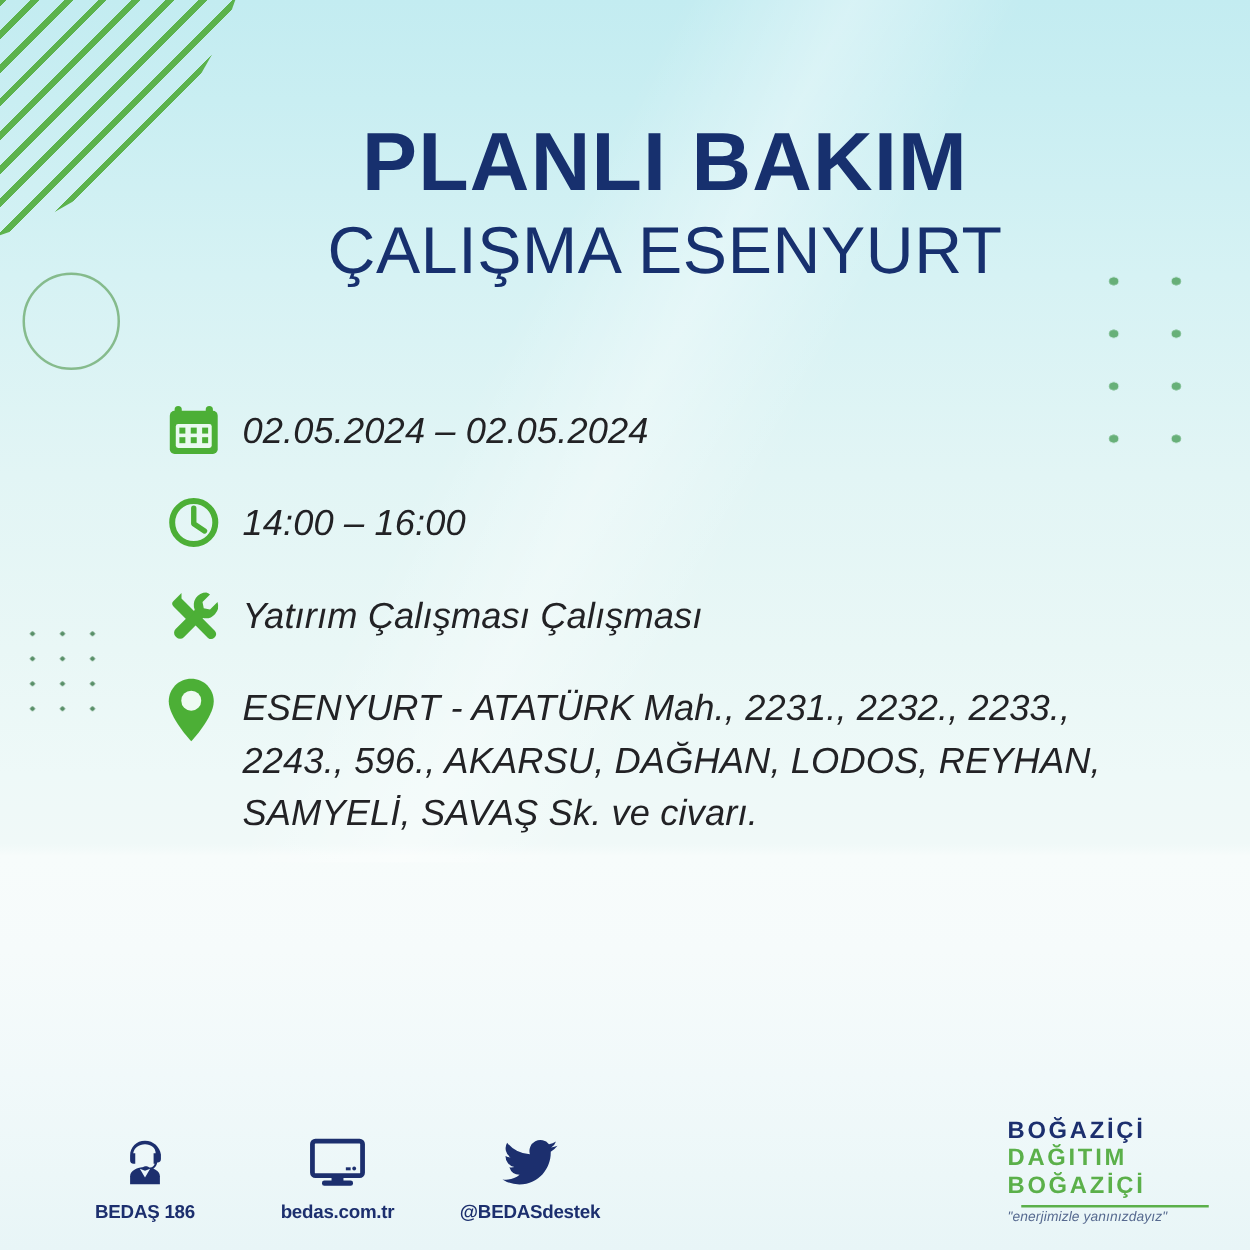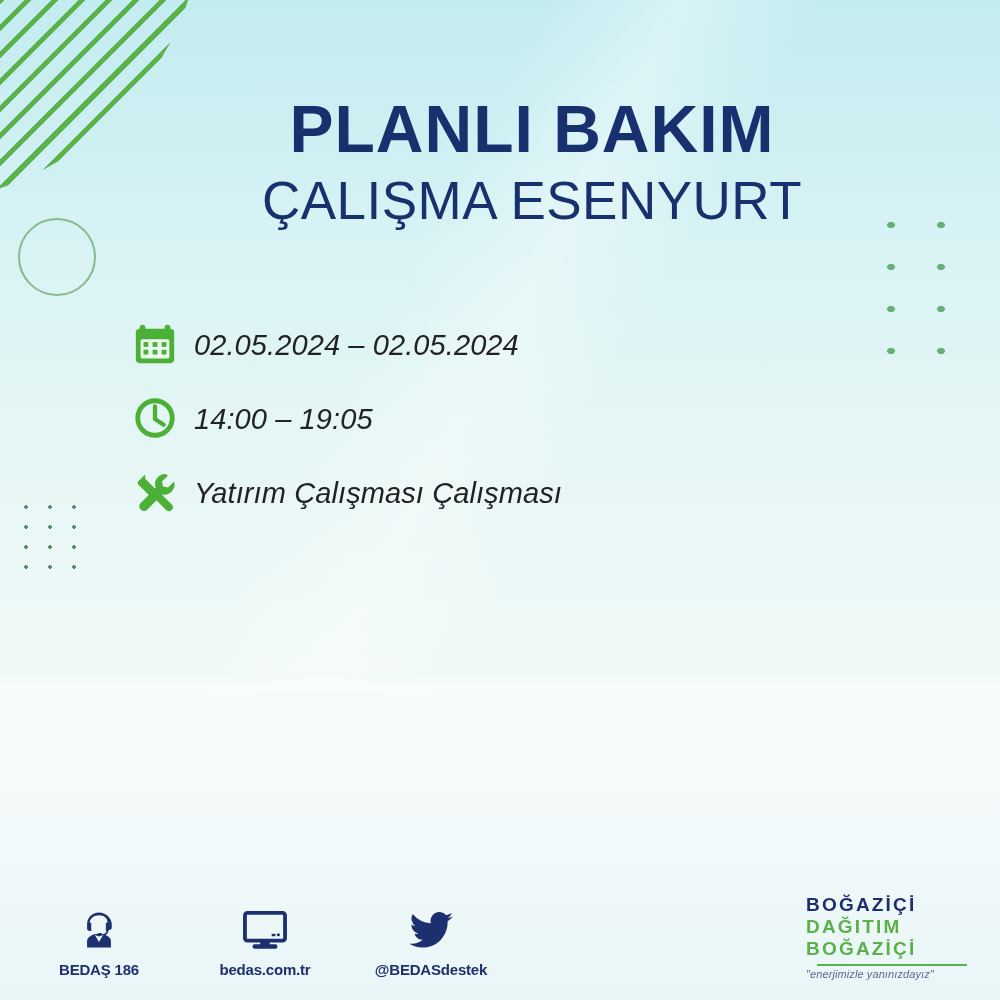--- a/index.html
+++ b/index.html
@@ -145,25 +145,25 @@
     line-height: 1.45;
     padding-top: 6px;
     letter-spacing: 0.1px;
   }
   .row-address .info-icon { height: 56px; }
   .row-address .info-text { max-width: 740px; }
 
   
   .footer-contacts {
     position: absolute;
-    left: 40px;
+    left: 57px;
     bottom: 22px;
     display: flex;
     align-items: flex-start;
-    gap: 48px;
+    gap: 36px;
   }
   .contact {
     width: 118px;
     text-align: center;
   }
   .contact-icon {
     height: 48px;
     display: flex;
     align-items: flex-end;
     justify-content: center;
@@ -241,36 +241,45 @@
       <div class="info-text">02.05.2024 – 02.05.2024</div>
     </div>
 
     <div class="info-row">
       <div class="info-icon">
         <svg width="46" height="46" viewBox="0 0 48 48" aria-hidden="true">
           <circle cx="24" cy="24" r="18" fill="none" stroke="#4caf36" stroke-width="5"></circle>
           <path d="M24 12 L24 25 L33 31" fill="none" stroke="#4caf36" stroke-width="4.5" stroke-linecap="round" stroke-linejoin="round"></path>
         </svg>
       </div>
-      <div class="info-text">14:00 – 19:05</div>
+      <div class="info-text">14:00 – 16:00</div>
     </div>
 
     <div class="info-row">
       <div class="info-icon">
         <svg width="48" height="48" viewBox="0 0 48 48" aria-hidden="true">
           <g fill="#4caf36">
             <path d="M33 6 a10 10 0 0 0 -9.2 13.9 L8.5 35.2 a4.2 4.2 0 0 0 0 6 l0.6 0.6 a4.2 4.2 0 0 0 6 0 L30.4 26.4 A10 10 0 0 0 42 13.5 l-6 6 -5 -1 -1 -5 6 -6 A10 10 0 0 0 33 6 z"></path>
             <path d="M13.2 6.4 L6.8 12.8 a3 3 0 0 0 0 4.3 l11 11 6.4 -6.4 -11 -11 a3 3 0 0 0 -0 0 z" transform="translate(0,0)"></path>
             <path d="M30.5 30.2 L41 40.7 a4 4 0 0 1 -5.6 5.6 L24.9 35.8 z" transform="translate(-1,-4)"></path>
           </g>
         </svg>
       </div>
       <div class="info-text">Yatırım Çalışması Çalışması</div>
     </div>
 
+    <div class="info-row row-address">
+      <div class="info-icon">
+        <svg width="42" height="54" viewBox="0 0 42 54" aria-hidden="true">
+          <path d="M21 2 C11 2 3 10 3 20 c0 13 18 32 18 32 s18 -19 18 -32 C39 10 31 2 21 2 z" fill="#4caf36"></path>
+          <circle cx="21" cy="19.5" r="8" fill="#eefbf2"></circle>
+        </svg>
+      </div>
+      <div class="info-text">ESENYURT - ATATÜRK Mah., 2231., 2232., 2233., 2243., 596., AKARSU, DAĞHAN, LODOS, REYHAN, SAMYELİ, SAVAŞ Sk. ve civarı.</div>
+    </div>
 
   </div>
 
   <div class="footer-contacts">
 
     <div class="contact">
       <div class="contact-icon">
         <svg width="44" height="44" viewBox="0 0 48 48" aria-hidden="true">
           <g fill="#1c2f6e">
             <path d="M24 5 C16.5 5 11 10.5 11 18 v4 a3 3 0 0 0 3 3 h1.5 v-9 h-1.8 C14.6 11 18.7 8 24 8 s9.4 3 9.3 8 H31.5 v9 h1 c-0.7 2.2 -2.6 3.4 -4.8 3.7 a2.4 2.4 0 0 0 -2.2 -1.4 h-1.2 a2.4 2.4 0 0 0 0 4.8 h1.2 c1 0 1.9 -0.6 2.2 -1.5 c3.5 -0.4 6.3 -2.6 7 -6.6 h0.2 a3 3 0 0 0 3 -3 v-4 C37 10.5 31.5 5 24 5 z"></path>

